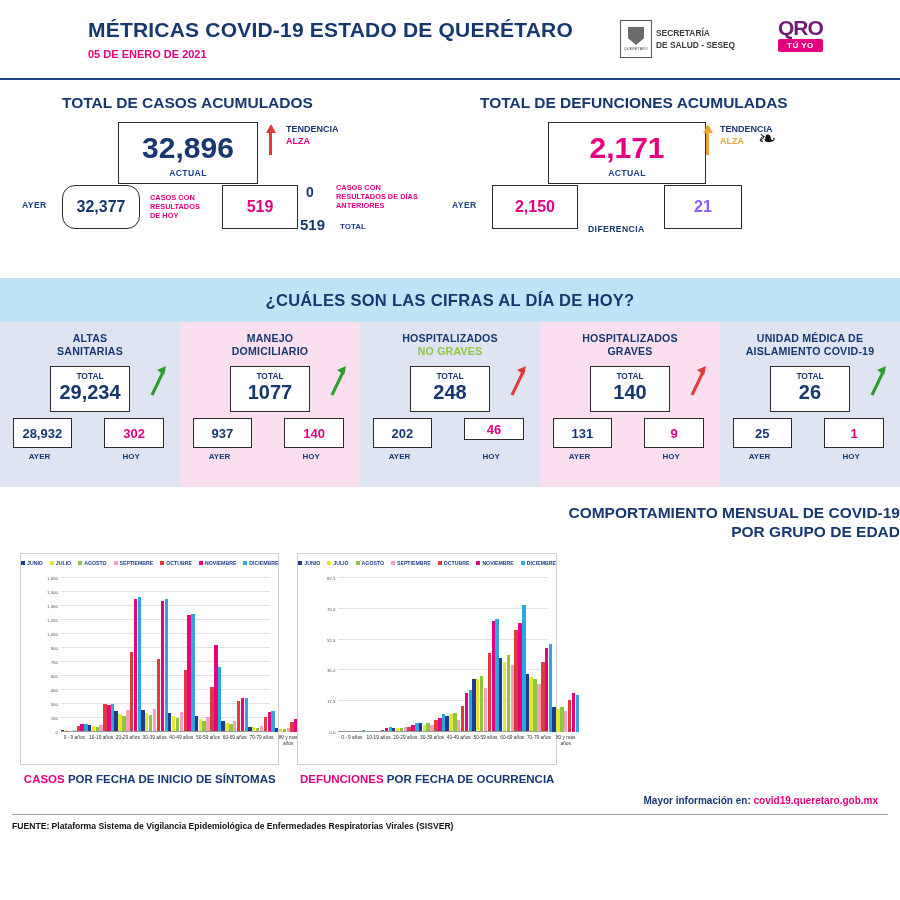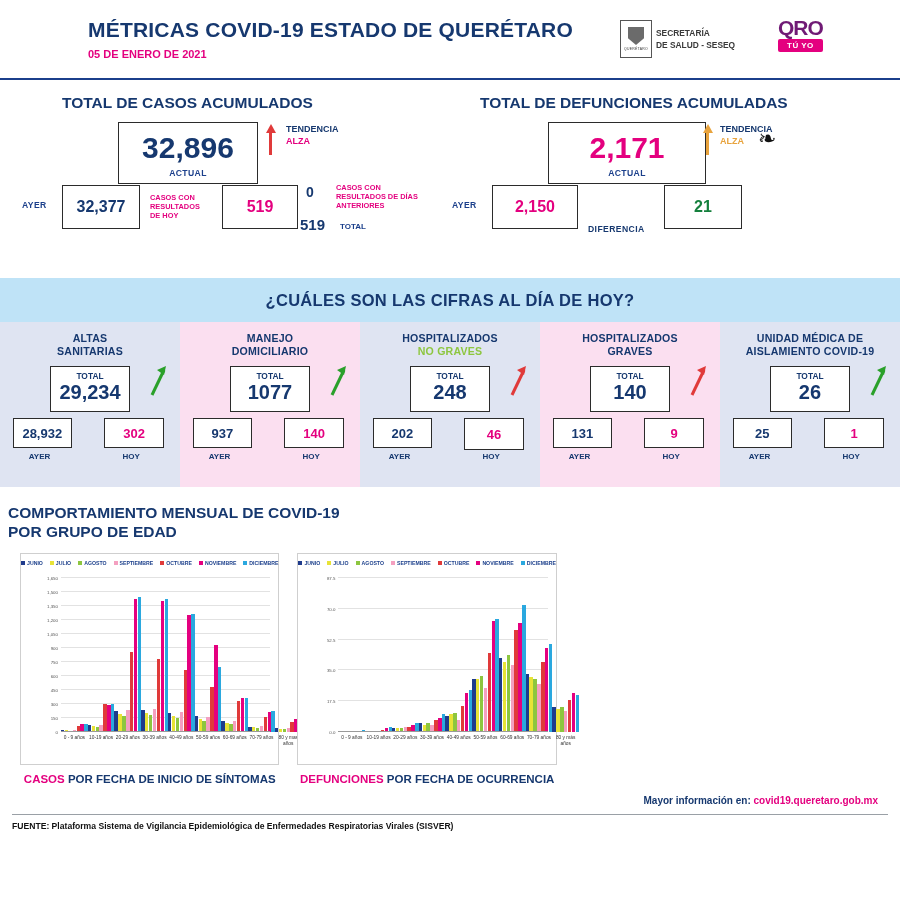--- a/index.html
+++ b/index.html
@@ -68,21 +68,21 @@
   .ctotal-lbl { font-size:8.4px; font-weight:bold; color:#16386f; text-align:center; padding-top:4px;}
   .ctotal-val { font-size:20px; font-weight:bold; color:#16386f; text-align:center; }
   .small-box { position:absolute; border:1px solid #2b2b2b; background:#fff;
                display:flex; align-items:center; justify-content:center;
                font-size:13px; font-weight:bold; color:#16386f;}
   .small-box.pinkv { color:#e4007f; }
   .ayerhoy { position:absolute; font-size:8px; font-weight:bold; color:#16386f;}
   .trend-arrow { position:absolute; }
 
   
-  .chart-title { text-align:left; margin-top:16px; font-size:15.5px; font-weight:bold; color:#16386f; line-height:19px;padding-left:8px;}
+  .chart-title { text-align:right; margin-top:16px; font-size:15.5px; font-weight:bold; color:#16386f; line-height:19px;padding-left:8px;}
   .charts { display:flex; gap:18px; padding: 12px 20px 0 20px;}
   .chart-card { flex:1; border:1px solid #cfcfcf; background:#fff; height:212px; position:relative; }
   .legend { display:flex; justify-content:center; gap:7px; padding-top:6px; flex-wrap:wrap;}
   .legend-item { display:flex; align-items:center; gap:2px; font-size:5.2px; color:#1b3f8b; font-weight:bold;}
   .legend-sq { width:4px; height:4px; display:inline-block; }
   .plot { position:absolute; left:40px; right:8px; top:24px; bottom:32px; }
   .gridline { position:absolute; left:0; right:0; border-top:1px solid #e2e2e2; }
   .ytick { position:absolute; right:100%; margin-right:3px; font-size:4.4px; color:#555; transform:translateY(-50%); white-space:nowrap;}
   .groups { position:absolute; left:0; right:0; bottom:0; top:0; display:flex; }
   .group { flex:1; display:flex; align-items:flex-end; justify-content:center; gap:0.5px; position:relative; }
@@ -126,21 +126,21 @@
 
   <div class="totals">
 
     <div class="col-title" style="left:62px; top:14px;">TOTAL DE CASOS ACUMULADOS</div>
 
     <div class="bx" style="left:118px; top:42px; width:140px; height:62px;">
       <div class="cv" style="margin-top:8px;">32,896</div>
       <div class="lbl-small" style="margin-top:3px;">ACTUAL</div>
     </div>
 
-    <div class="bx" style="left:62px; top:105px; width:78px; height:44px; display:flex;align-items:center;justify-content:center;">
+    <div class="bx" style="left:62px; top:105px; width:78px; height:44px; display:flex;align-items:center;justify-content:center;border-radius:13px;">
       <span style="font-size:16px;font-weight:bold;color:#16386f;">32,377</span>
     </div>
     <div class="lbl-small" style="position:absolute; left:22px; top:120px;">AYER</div>
 
     <div class="lbl-mini" style="position:absolute; left:150px; top:113px; width:62px;">CASOS CON RESULTADOS DE HOY</div>
 
     <div class="bx" style="left:222px; top:105px; width:76px; height:44px; display:flex;align-items:center;justify-content:center;">
       <span style="font-size:16px;font-weight:bold;color:#e4007f;">519</span>
     </div>
 
@@ -163,21 +163,21 @@
     </div>
 
     <div class="bx" style="left:492px; top:105px; width:86px; height:44px; display:flex;align-items:center;justify-content:center;">
       <span style="font-size:16px;font-weight:bold;color:#e4007f;">2,150</span>
     </div>
     <div class="lbl-small" style="position:absolute; left:452px; top:120px;">AYER</div>
 
     <div class="lbl-small" style="position:absolute; left:588px; top:144px; color:#16386f;">DIFERENCIA</div>
 
     <div class="bx" style="left:664px; top:105px; width:78px; height:44px; display:flex;align-items:center;justify-content:center;">
-      <span style="font-size:16px;font-weight:bold;color:#15803d;">21</span>
+      <span style="font-size:16px;font-weight:bold;color:#8b5cf6;">21</span>
     </div>
 
     <div style="position:absolute; left:703px; top:44px; width:0;height:0;border-left:5px solid transparent;border-right:5px solid transparent;border-bottom:9px solid #e8a33d;"></div>
     <div style="position:absolute; left:706px; top:53px; width:3px; height:22px; background:#e8a33d;"></div>
     <div style="position:absolute; left:720px; top:44px; font-size:9px; font-weight:bold; color:#16386f;">TENDENCIA</div>
     <div style="position:absolute; left:720px; top:56px; font-size:9px; font-weight:bold; color:#e8a33d;">ALZA</div>
     <div style="position:absolute; left:758px; top:48px; width:18px; height:26px; color:#111; font-size:22px; line-height:22px;">❧</div>
   </div>
 
   <div class="band">
@@ -224,21 +224,21 @@
       <div class="card blue">
     <h3>
       <span>HOSPITALIZADOS</span><br>
       <span class="no">NO GRAVES</span>
     </h3>
     <div class="ctotal-box" style="left:28%; top:44px; width:44%; height:46px;">
       <div class="ctotal-lbl">TOTAL</div>
       <div class="ctotal-val">248</div>
     </div>
     <div class="small-box" style="left:7%; top:96px; width:33%; height:30px;">202</div>
-    <div class="small-box pinkv" style="left:58%; top:96px; width:33%; height:32px;">46</div>
+    <div class="small-box pinkv" style="left:58%; top:96px; width:33%; height:22px;">46</div>
     <div class="ayerhoy" style="left:16%; top:130px;">AYER</div>
     <div class="ayerhoy" style="left:68%; top:130px;">HOY</div>
     <svg class="trend-arrow" style="right:6%; top:42px;" width="22" height="34" viewBox="0 0 22 34">
       <line x1="5" y1="31" x2="17" y2="6" stroke="#e03a3a" stroke-width="3"></line>
       <polygon points="19,2 10,6 17,11" fill="#e03a3a"></polygon>
     </svg>
       </div>
       <div class="card pink">
     <h3>
       <span>HOSPITALIZADOS</span><br>

